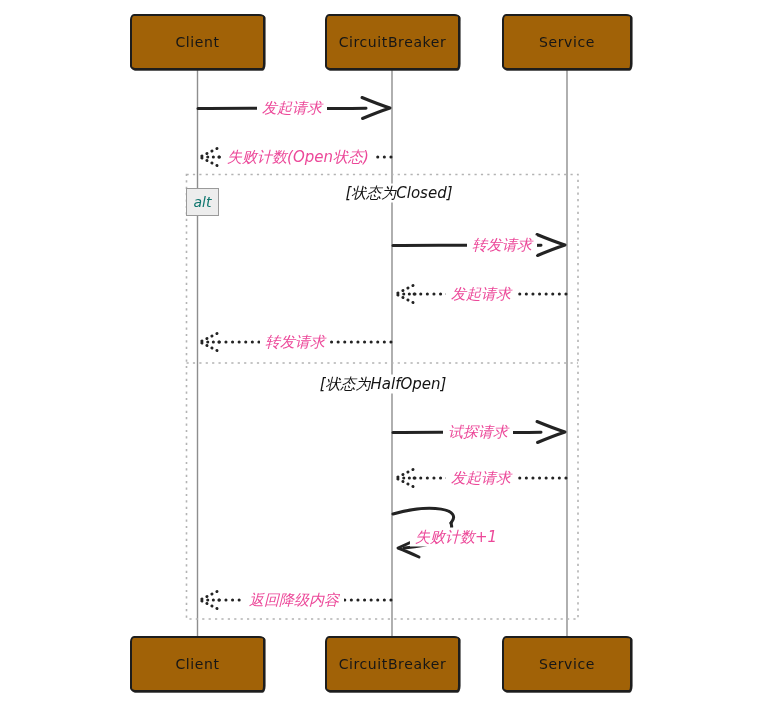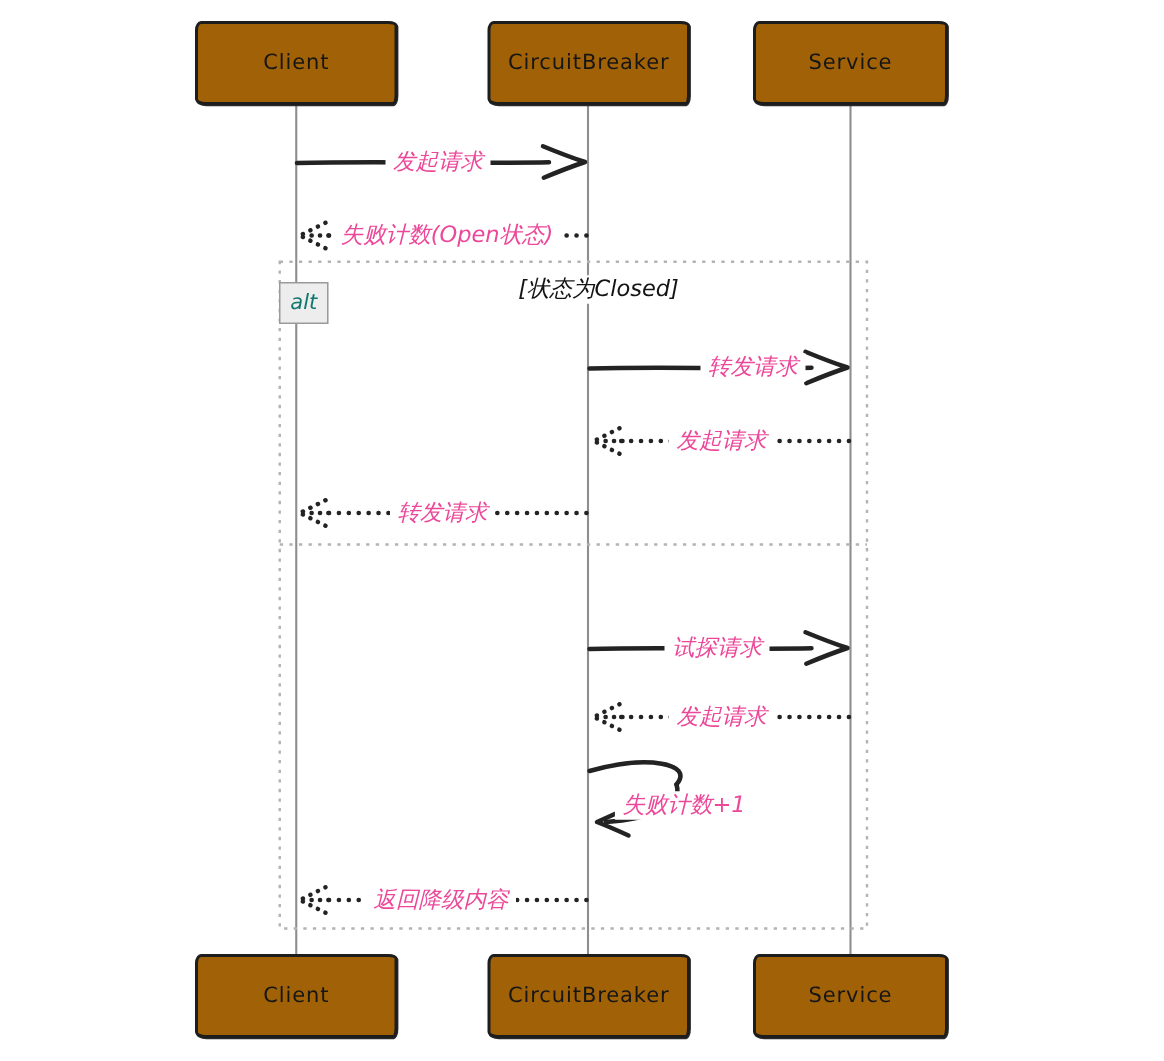--- a/index.html
+++ b/index.html
@@ -150,20 +150,21 @@
   </div>
   <div class="actor" style="left:325px;top:636px;width:131px;">
     <span>CircuitBreaker</span>
   </div>
   <div class="actor" style="left:502px;top:636px;width:126px;">
     <span>Service</span>
   </div>
 
   <div class="alt-tab">alt</div>
   <div class="cond-label" style="left:399px;top:193px;">[状态为Closed]</div>
+  <div class="cond-label" style="left:383px;top:384px;">[状态为HalfOpen]</div>
 
   <div class="msg-label" style="left:292px;top:108px;">发起请求</div>
   <div class="msg-label" style="left:298px;top:157px;">失败计数(Open状态)</div>
   <div class="msg-label" style="left:478px;top:245px;margin-left:24px;">转发请求</div>
   <div class="msg-label" style="left:481px;top:294px;">发起请求</div>
   <div class="msg-label" style="left:295px;top:342px;">转发请求</div>
   <div class="msg-label" style="left:478px;top:432px;">试探请求</div>
   <div class="msg-label" style="left:481px;top:478px;">发起请求</div>
   <div class="msg-label" style="left:456px;top:537px;">失败计数+1</div>
   <div class="msg-label" style="left:294px;top:600px;">返回降级内容</div>

